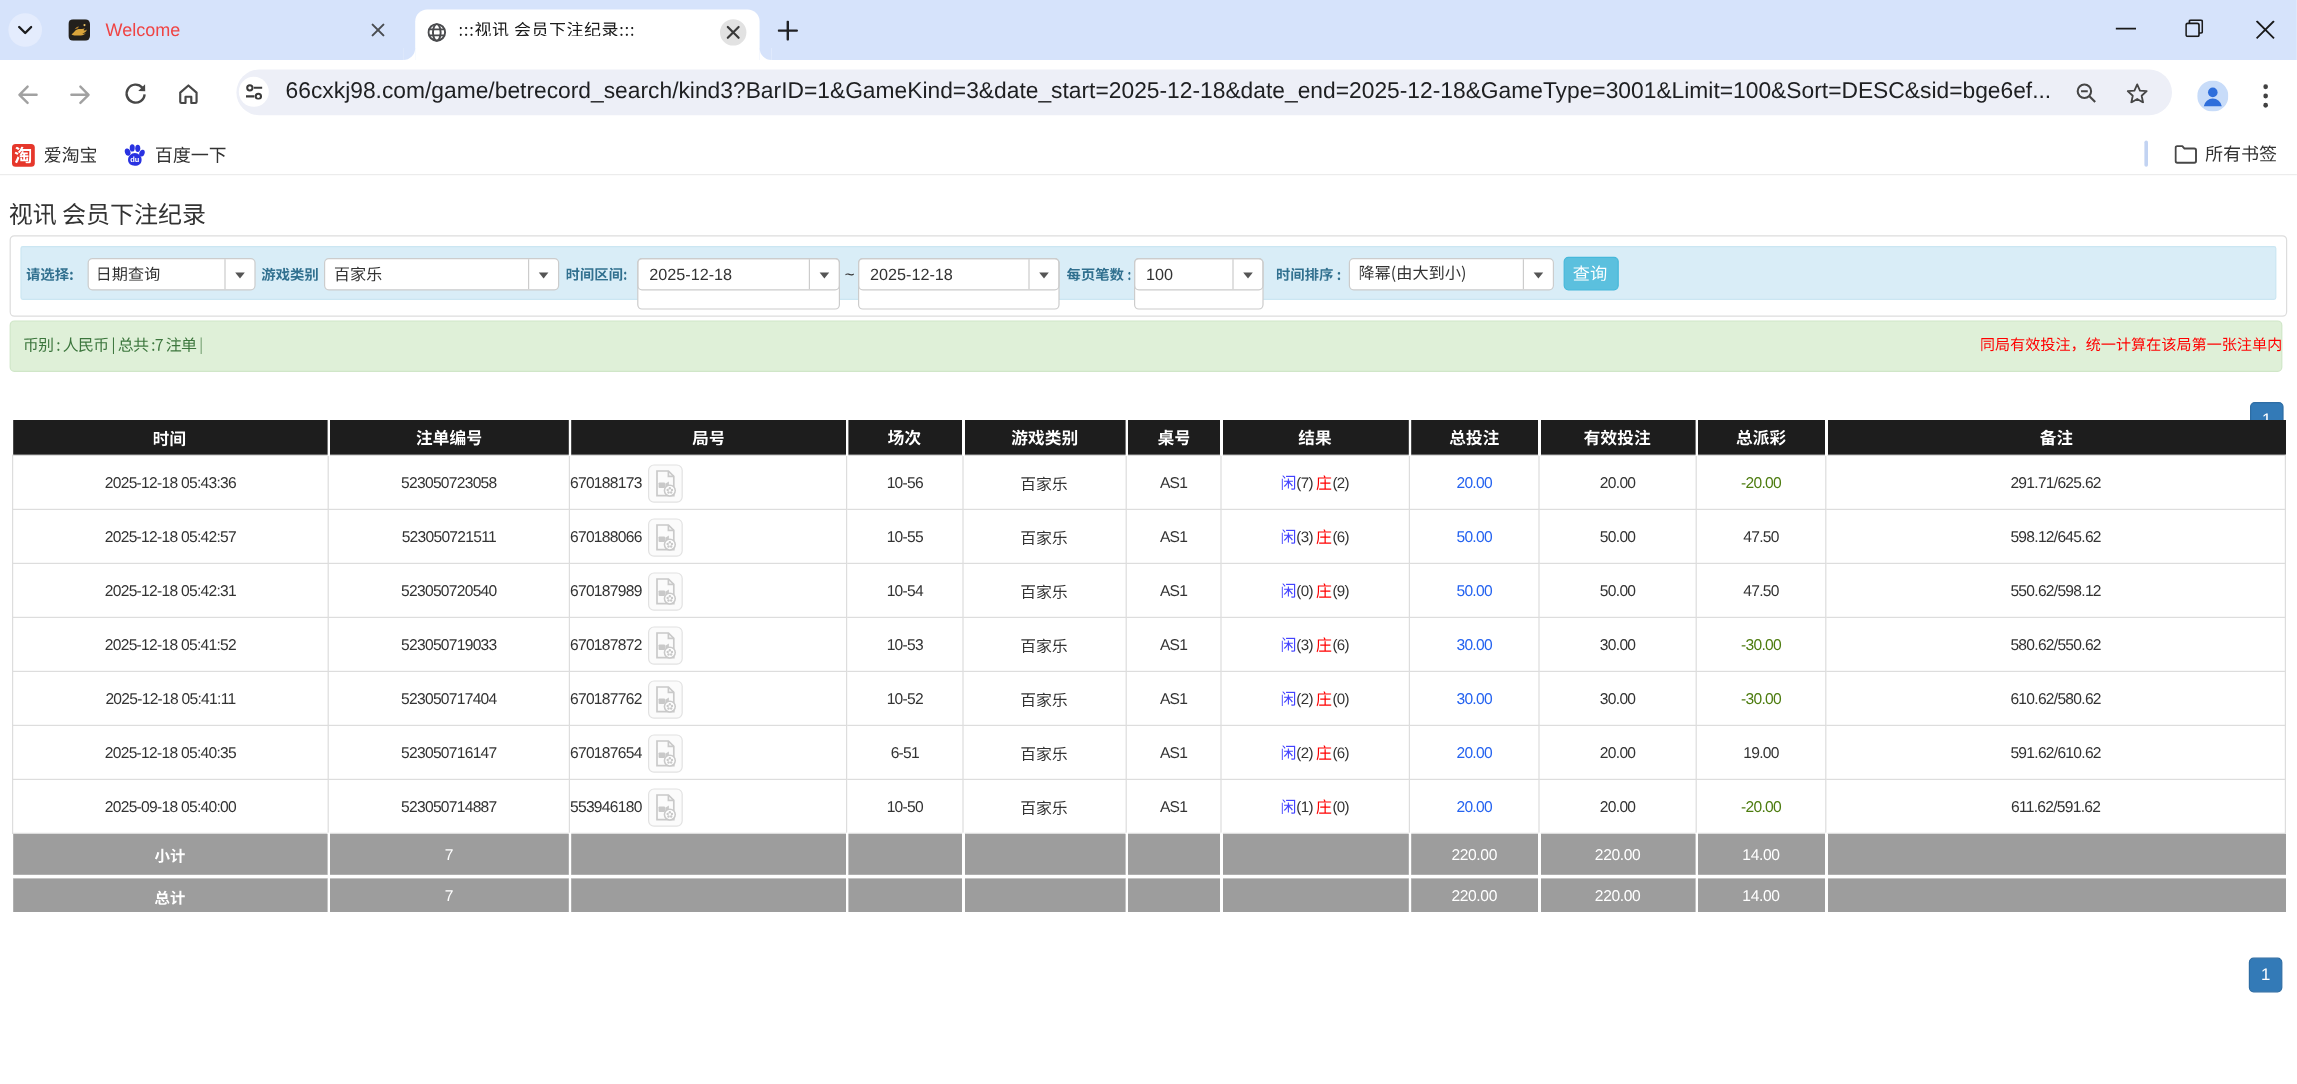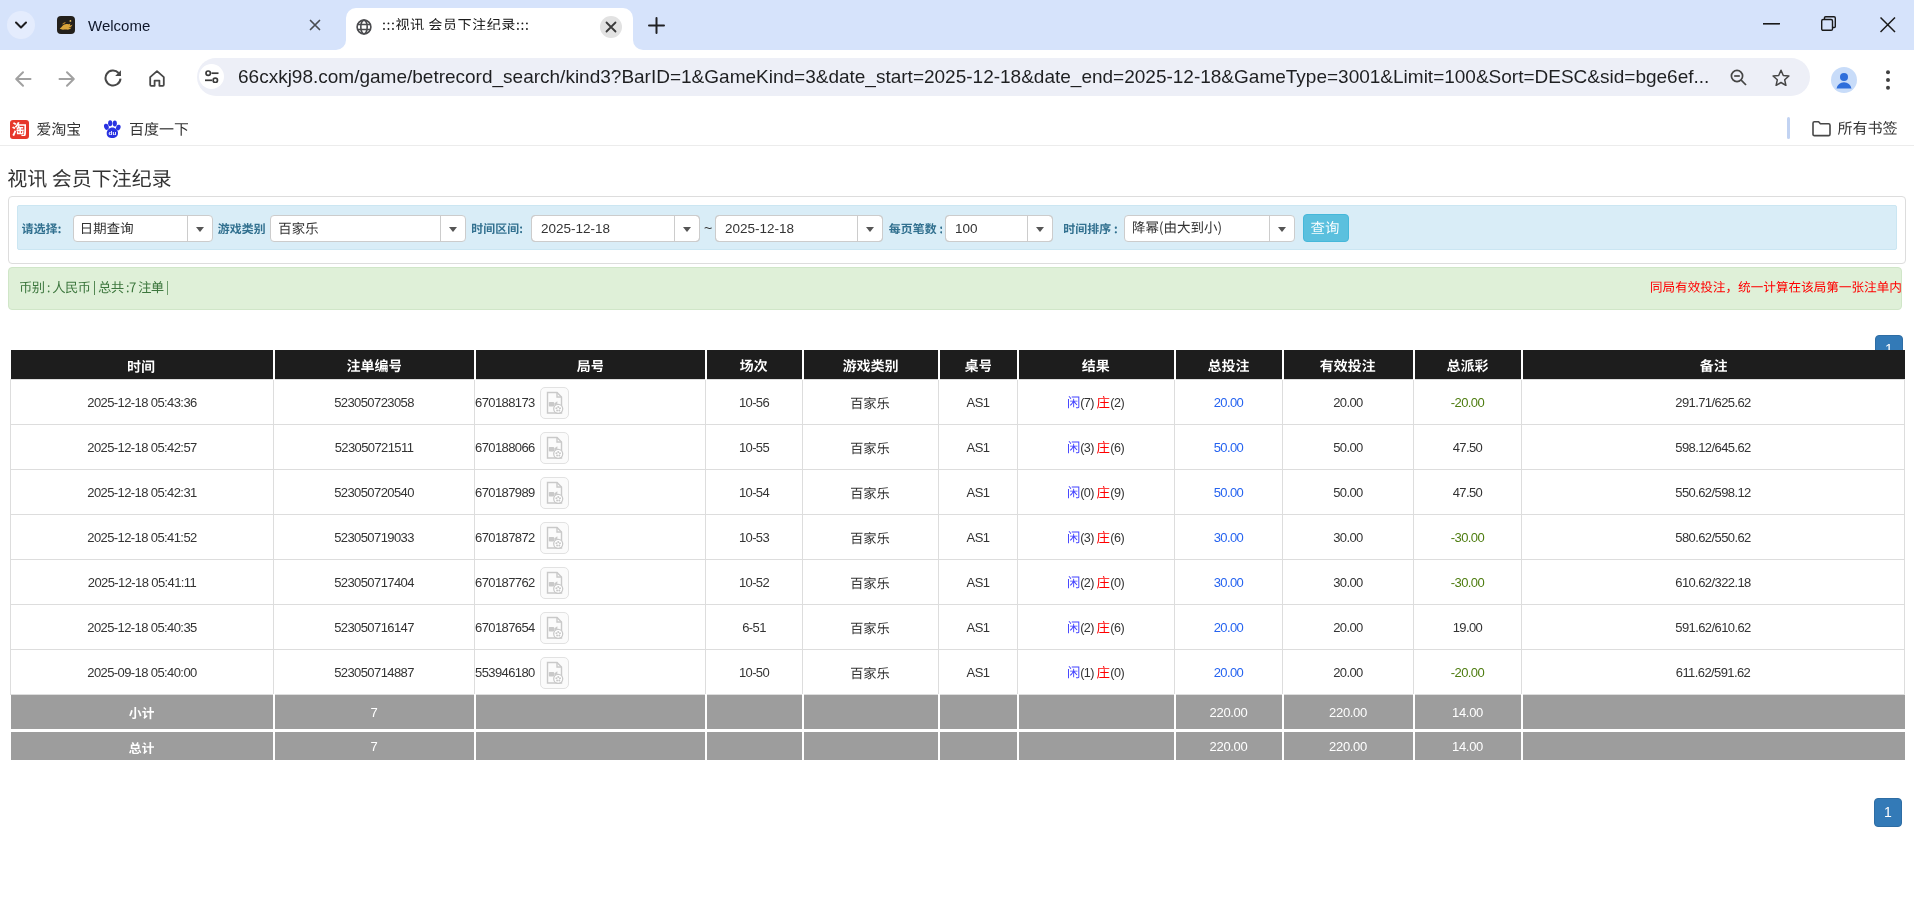--- a/index.html
+++ b/index.html
@@ -1,35 +1,35 @@
 <!DOCTYPE html>
 <html><head><meta charset="utf-8"><style>
 *{margin:0;padding:0;box-sizing:border-box}
 html,body{width:1914px;height:903px;overflow:hidden;background:#fff;
   font-family:"Liberation Sans",sans-serif;-webkit-font-smoothing:antialiased}
 .t{position:absolute}
 #strip{position:absolute;left:0;top:0;width:1914px;height:50px;background:#d6e3fb}
 #chev{position:absolute;left:7px;top:11px;width:28px;height:28px;border-radius:14px;background:#e4ecfd}
 #atab{position:absolute;left:346px;top:8px;width:287px;height:42px;background:#fff;border-radius:10px 10px 0 0}
 #c2bg{position:absolute;left:600px;top:16px;width:22px;height:22px;border-radius:11px;background:#e2e2e2}
-#wtext{position:absolute;left:88px;top:17px;font-size:15px;color:#0f172a}
+#wtext{position:absolute;left:88px;top:17px;font-size:15px;color:#ef4444}
 #toolbar{position:absolute;left:0;top:50px;width:1914px;height:54px;background:#fff}
 #pill{position:absolute;left:197px;top:58px;width:1613px;height:38px;border-radius:19px;background:#edeff7}
 #tcirc{position:absolute;left:199px;top:64px;width:25px;height:25px;border-radius:13px;background:#fff}
 #url{position:absolute;left:238px;top:66px;font-size:19px;color:#1e1f21;white-space:nowrap}
 #bkbar{position:absolute;left:0;top:104px;width:1914px;height:42px;background:#fff;border-bottom:1px solid #ececec}
 #taob{position:absolute;left:10px;top:120px;width:19px;height:19px;border-radius:3px;background:#e6372b}
 #bksep{position:absolute;left:1787px;top:117px;width:3px;height:22px;border-radius:2px;background:#c2d3f2}
 #panel{position:absolute;left:8px;top:196px;width:1898px;height:68px;background:#fff;border:1px solid #ddd;border-radius:4px}
 #bluebar{position:absolute;left:17px;top:205px;width:1880px;height:45px;background:#d9edf7;border:1px solid #cbe6f2;border-radius:2px}
 .sel{position:absolute;height:27px;background:#fff;border:1px solid #ccc;border-radius:4px}
 .sel .arr{position:absolute;right:0;top:0;bottom:0;width:25px;border-left:1px solid #ccc}
 .sel .arr:after{content:"";position:absolute;left:50%;top:50%;margin:-2px 0 0 -4px;
   border-left:4px solid transparent;border-right:4px solid transparent;border-top:5px solid #555}
-.inp{position:absolute;height:27px;background:#fff;border:1px solid #ccc;border-radius:4px;
+.inp{position:absolute;height:43px;background:#fff;border:1px solid #ccc;border-radius:4px;
   font-size:13.5px;color:#333;line-height:25px;padding-left:9px}
 #qbtn{position:absolute;left:1303px;top:214px;width:46px;height:28px;background:#5bc0de;
   border:1px solid #46b8da;border-radius:4px}
 #greenbar{position:absolute;left:8px;top:267px;width:1894px;height:43px;background:#dff0d8;
   border:1px solid #d0e6c8;border-radius:4px}
 .pag{position:absolute;width:28px;height:29px;background:#337ab7;border:1px solid #2e6da4;border-radius:4px;
   color:#fff;font-size:14px;text-align:center;line-height:27px}
 #tb{position:absolute;left:10px;top:350px;width:1894px;border-collapse:collapse;table-layout:fixed}
 #tb td,#tb th{text-align:center;vertical-align:middle;overflow:hidden}
 #tb tr.hd th{height:29px;background:#1d1d1d;border-right:2px solid #fff;padding-top:2px}
@@ -834,21 +834,21 @@
               <g transform="matrix(0.013500,0,0,-0.013500,-0.53,11.43)">
                 <use href="#gR91"></use>
               </g>
             </svg>
             <span>(0)</span>
           </div>
         </td>
         <td class="blue">30.00</td>
         <td>30.00</td>
         <td class="neg">-30.00</td>
-        <td>610.62/322.18</td>
+        <td>610.62/580.62</td>
       </tr>
       <tr>
         <td>2025-12-18 05:40:35</td>
         <td>523050716147</td>
         <td>
           <div class="ju">
             <span>670187654</span>
             <span class="vbtn">
               <svg width="21" height="24" viewBox="0 0 21 24">
                 <g fill="none" stroke="#c9c9c9" stroke-width="1.4">

